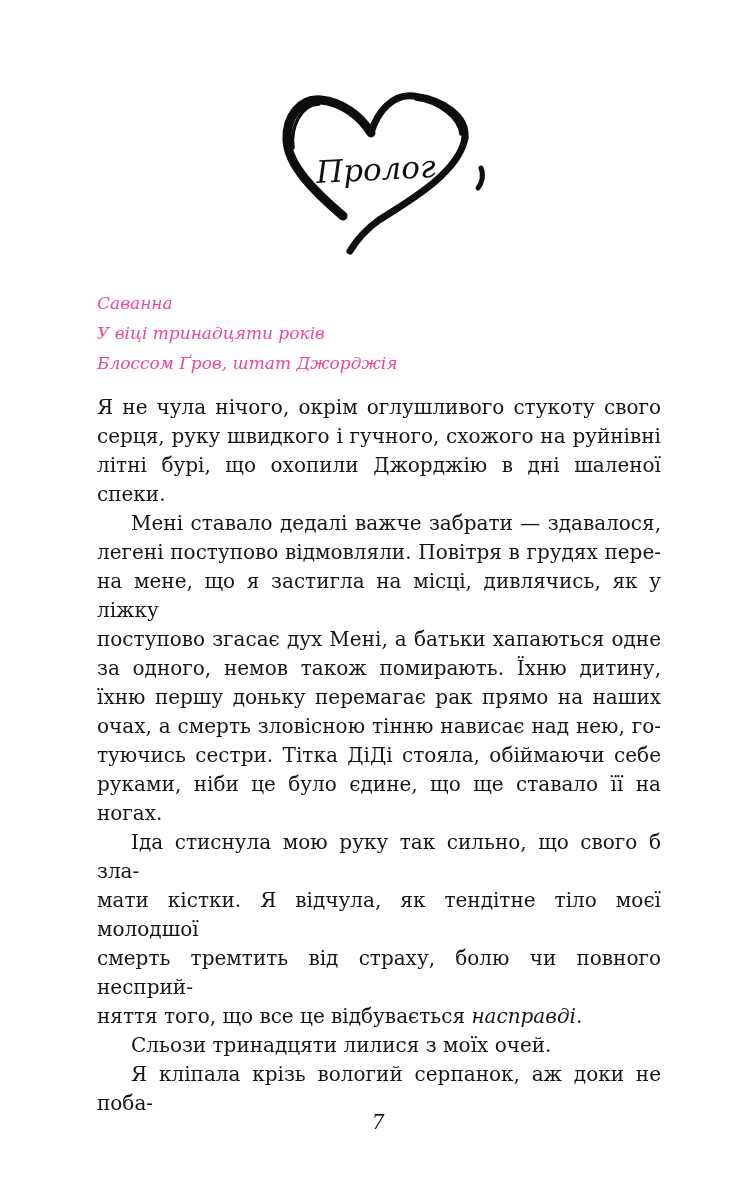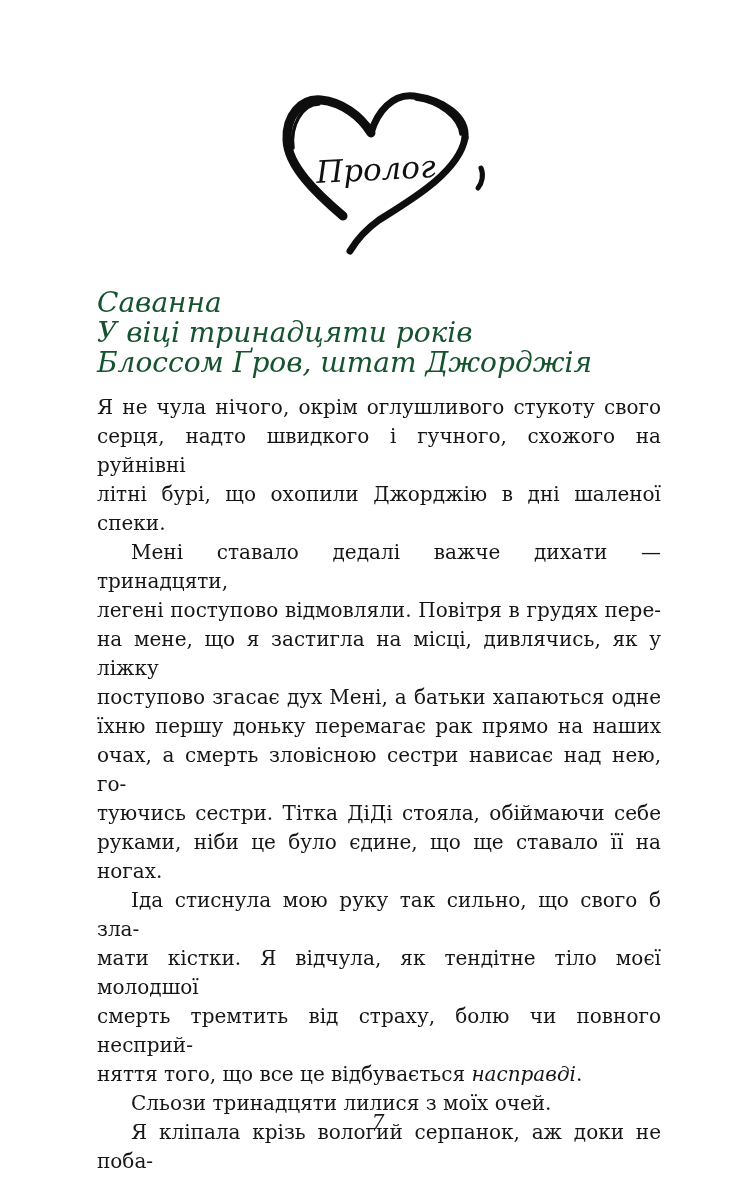--- a/index.html
+++ b/index.html
@@ -26,23 +26,23 @@
     font-style: italic;
     font-size: 31px;
     fill: #101010;
   }
   .scene-header {
     position: absolute;
     left: 97px;
     top: 288px;
     width: 565px;
     font-style: italic;
-    font-size: 28px;
+    font-size: 17px;
     line-height: 30px;
-    color: #14532d;
+    color: #ec4899;
   }
   .body-text {
     position: absolute;
     left: 97px;
     top: 393px;
     width: 564px;
     font-size: 20px;
     color: #161616;
   }
   .body-text .line {
@@ -92,28 +92,29 @@
   </div>
 
   <div class="scene-header">
     <div>Саванна</div>
     <div>У віці тринадцяти років</div>
     <div>Блоссом Ґров, штат Джорджія</div>
   </div>
 
   <div class="body-text" id="body-text">
       <div class="line">Я не чула нічого, окрім оглушливого стукоту свого</div>
-      <div class="line">серця, надто швидкого і гучного, схожого на руйнівні</div>
+      <div class="line">серця, руку швидкого і гучного, схожого на руйнівні</div>
       <div class="line last">літні бурі, що охопили Джорджію в дні шаленої спеки.</div>
-      <div class="line indent">Мені ставало дедалі важче дихати — тринадцяти,</div>
+      <div class="line indent">Мені ставало дедалі важче забрати — здавалося,</div>
       <div class="line">легені поступово відмовляли. Повітря в грудях пере-</div>
       <div class="line">на мене, що я застигла на місці, дивлячись, як у ліжку</div>
       <div class="line">поступово згасає дух Мені, а батьки хапаються одне</div>
+      <div class="line">за одного, немов також помирають. Їхню дитину,</div>
       <div class="line">їхню першу доньку перемагає рак прямо на наших</div>
-      <div class="line">очах, а смерть зловісною сестри нависає над нею, го-</div>
+      <div class="line">очах, а смерть зловісною тінню нависає над нею, го-</div>
       <div class="line">туючись сестри. Тітка ДіДі стояла, обіймаючи себе</div>
       <div class="line">руками, ніби це було єдине, що ще ставало її на</div>
       <div class="line last">ногах.</div>
       <div class="line indent">Іда стиснула мою руку так сильно, що свого б зла-</div>
       <div class="line">мати кістки. Я відчула, як тендітне тіло моєї молодшої</div>
       <div class="line">смерть тремтить від страху, болю чи повного несприй-</div>
       <div class="line last">няття того, що все це відбувається <em>насправді</em>.</div>
       <div class="line last indent">Сльози тринадцяти лилися з моїх очей.</div>
       <div class="line indent">Я кліпала крізь вологий серпанок, аж доки не поба-</div>
     </div>

